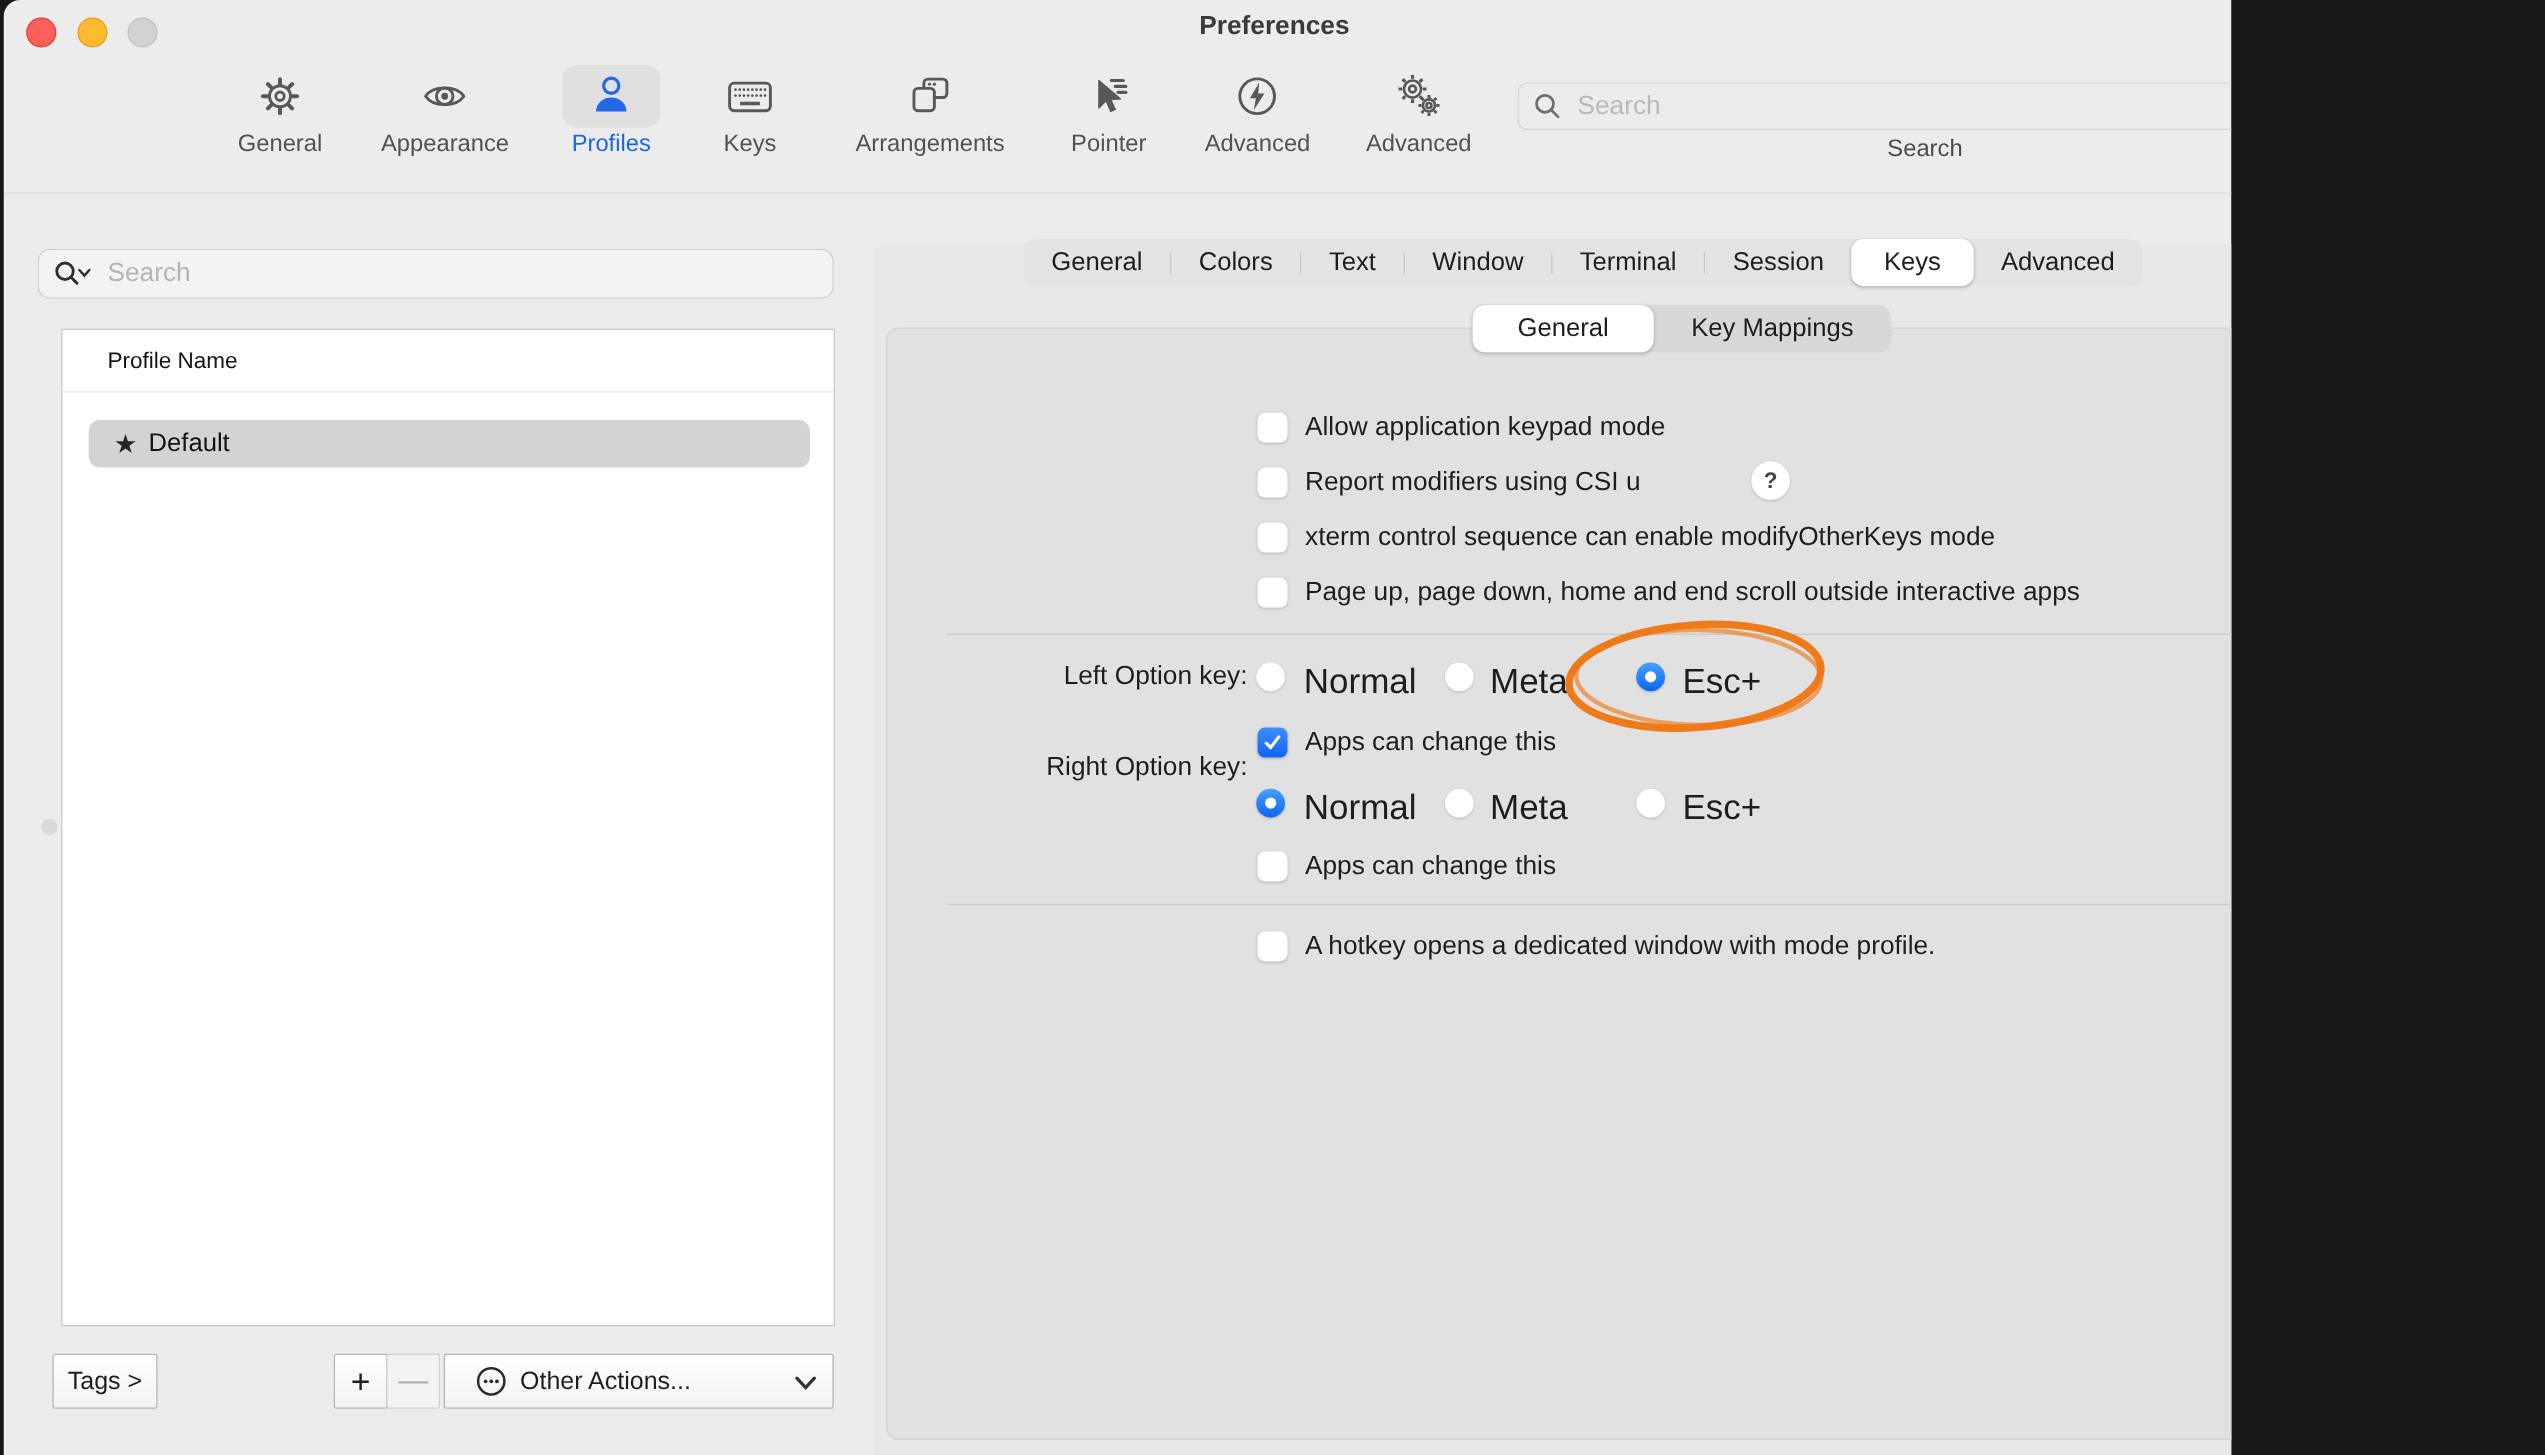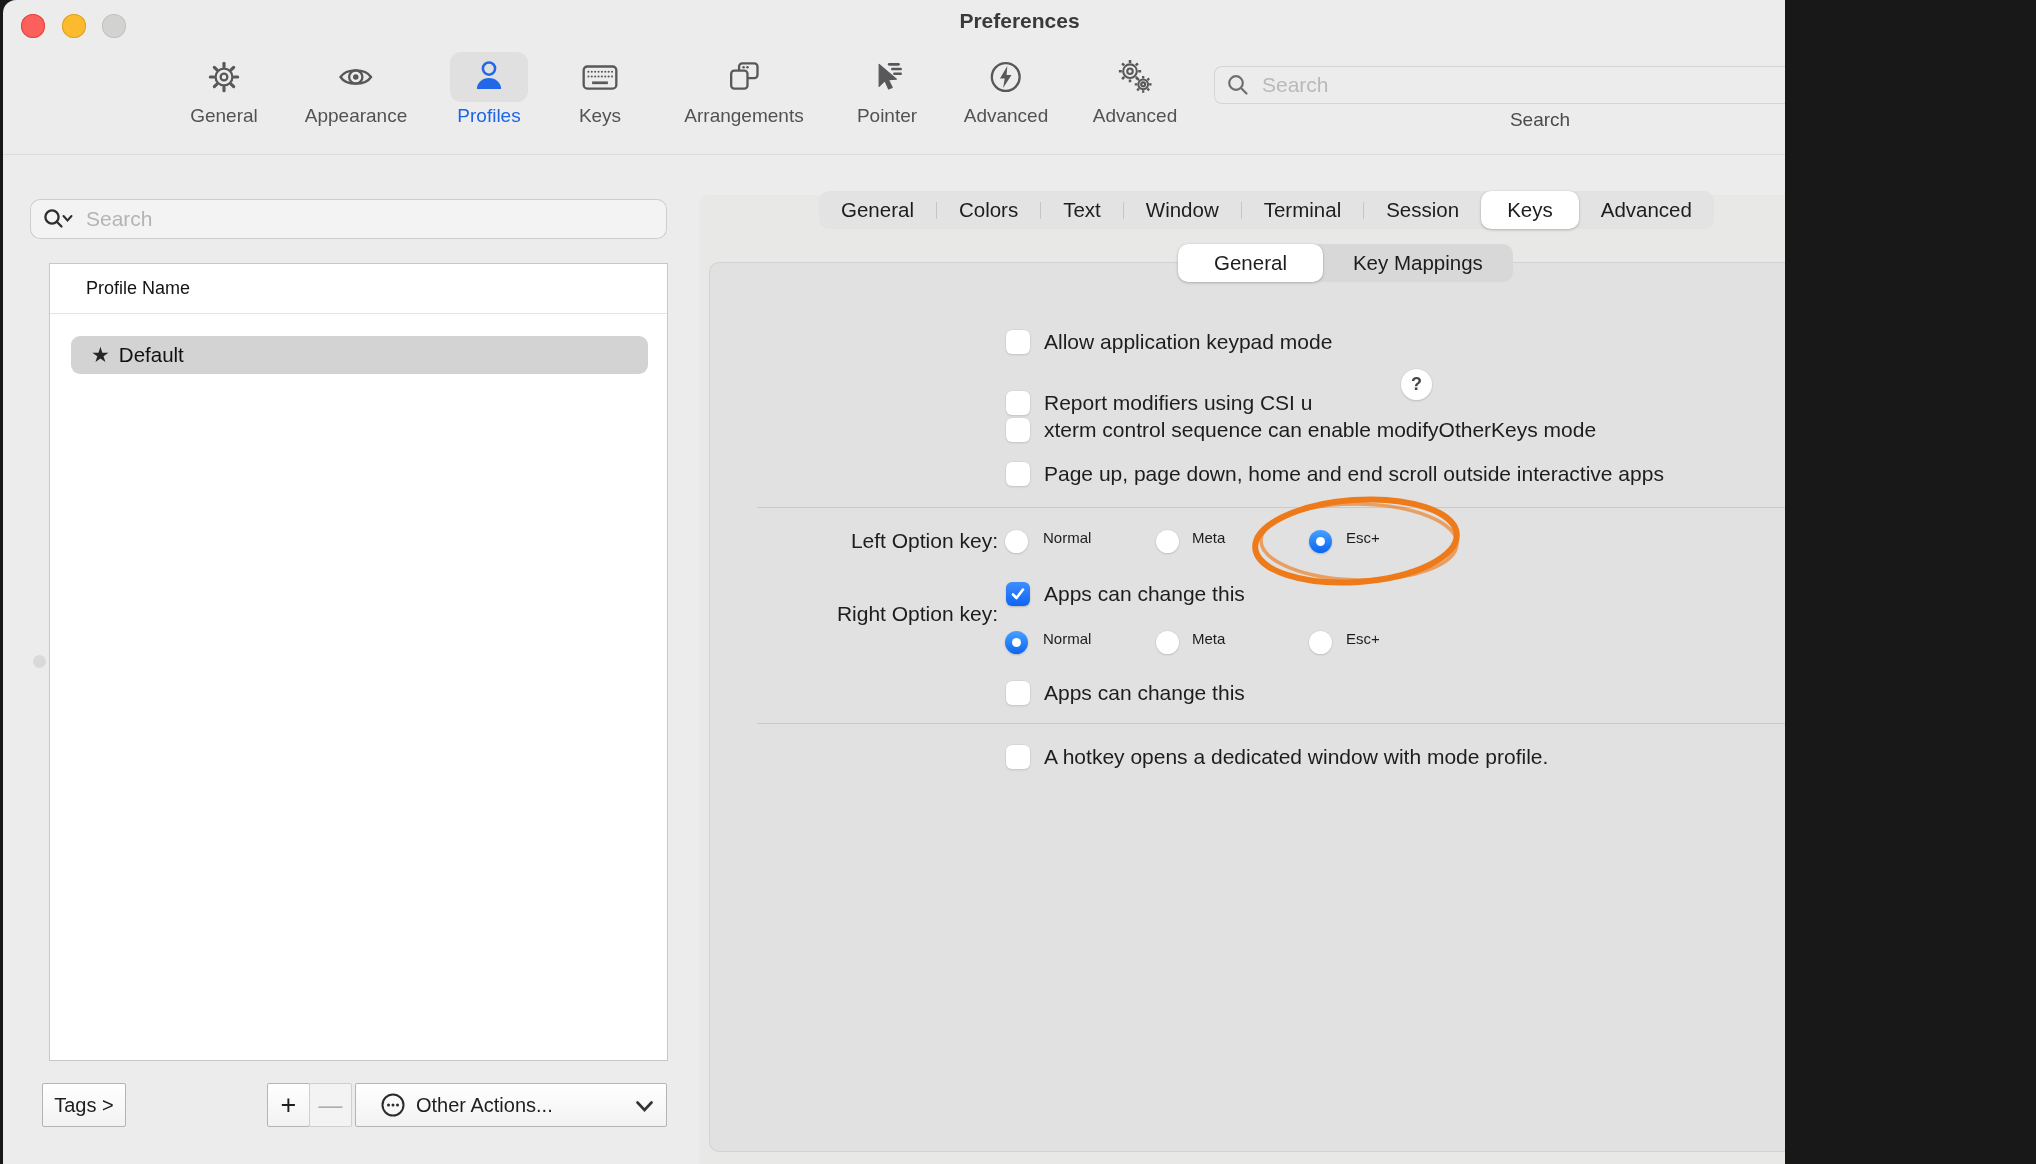--- a/index.html
+++ b/index.html
@@ -58,21 +58,21 @@
 
   .crow{position:absolute;display:flex;align-items:center;gap:14px;}
   .cb{width:24px;height:24px;border-radius:6px;background:#fff;flex:0 0 auto;
       box-shadow:0 0 0 .5px #cfcfcf,0 1px 2px rgba(0,0,0,.16);display:flex;align-items:center;justify-content:center;}
   .cb.checked{background:linear-gradient(#3f8dff,#0d65f2);box-shadow:0 1px 2px rgba(0,0,0,.2);}
   .clabel{font-size:21px;color:#1d1d1f;white-space:nowrap;}
   .radio{position:absolute;width:23px;height:23px;border-radius:50%;background:#fff;
          box-shadow:0 0 0 .5px #cfcfcf,0 1px 2px rgba(0,0,0,.16);}
   .radio.on{background:linear-gradient(#47a0ff,#0c66f1);box-shadow:0 1px 2px rgba(0,0,0,.2);}
   .radio.on::after{content:"";position:absolute;left:7px;top:7px;width:9px;height:9px;border-radius:50%;background:#fff;}
-  .rlabel{position:absolute;font-size:15px;color:#1d1d1f;white-space:nowrap;}
+  .rlabel{position:absolute;font-size:28px;color:#1d1d1f;white-space:nowrap;}
   .optlabel{position:absolute;left:700px;width:295px;text-align:right;font-size:21px;color:#1d1d1f;white-space:nowrap;}
   .hline{position:absolute;left:754px;width:1195px;height:1px;background:#c9c9c9;}
   .helpbtn{left:1398px;top:369px;width:31px;height:31px;border-radius:50%;background:#fff;
            box-shadow:0 0 0 .5px #d0d0d0,0 1px 2px rgba(0,0,0,.2);display:flex;align-items:center;justify-content:center;
            font-size:18px;font-weight:600;color:#464646;}
   .cfgbtn{left:1000px;top:784px;width:356px;height:43px;border-radius:9px;background:#ebebeb;
           box-shadow:0 0 0 .5px #d2d2d2,0 1px 2px rgba(0,0,0,.08);display:flex;align-items:center;justify-content:center;
           font-size:20.5px;color:#a1a1a1;}
   svg{display:block;}
 </style>
@@ -298,21 +298,21 @@
 
   <div class="abs segstrip substrip" style="left:1175px;">
     <div class="seg on" style="padding:0 36px;">General</div>
     <div class="seg" style="padding:0 30px;">Key Mappings</div>
   </div>
 
   <div class="crow" style="left:1003px;top:330px;">
     <span class="cb"></span>
     <span class="clabel">Allow application keypad mode</span>
   </div>
-  <div class="crow" style="left:1003px;top:374px;margin-top:17px;">
+  <div class="crow" style="left:1003px;top:374px;">
     <span class="cb"></span>
     <span class="clabel">Report modifiers using CSI u</span>
   </div>
   <div class="abs helpbtn">
         <span>?</span>
       </div>
   <div class="crow" style="left:1003px;top:418px;">
     <span class="cb"></span>
     <span class="clabel">xterm control sequence can enable modifyOtherKeys mode</span>
   </div>

